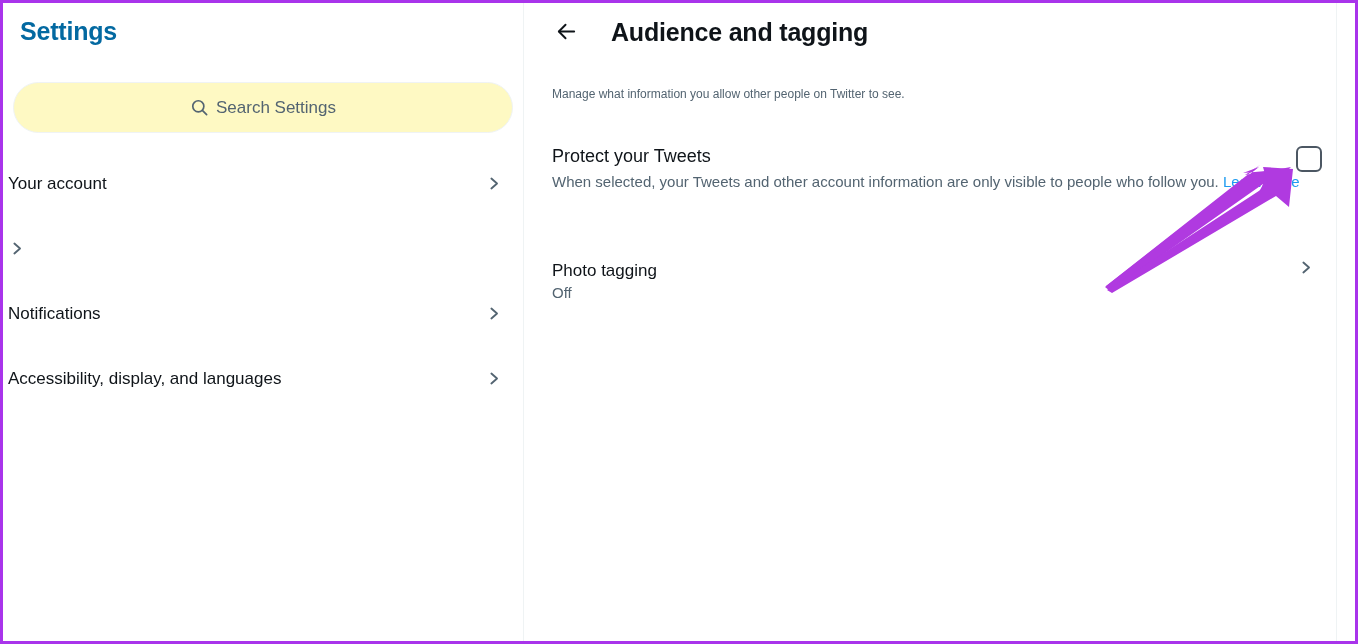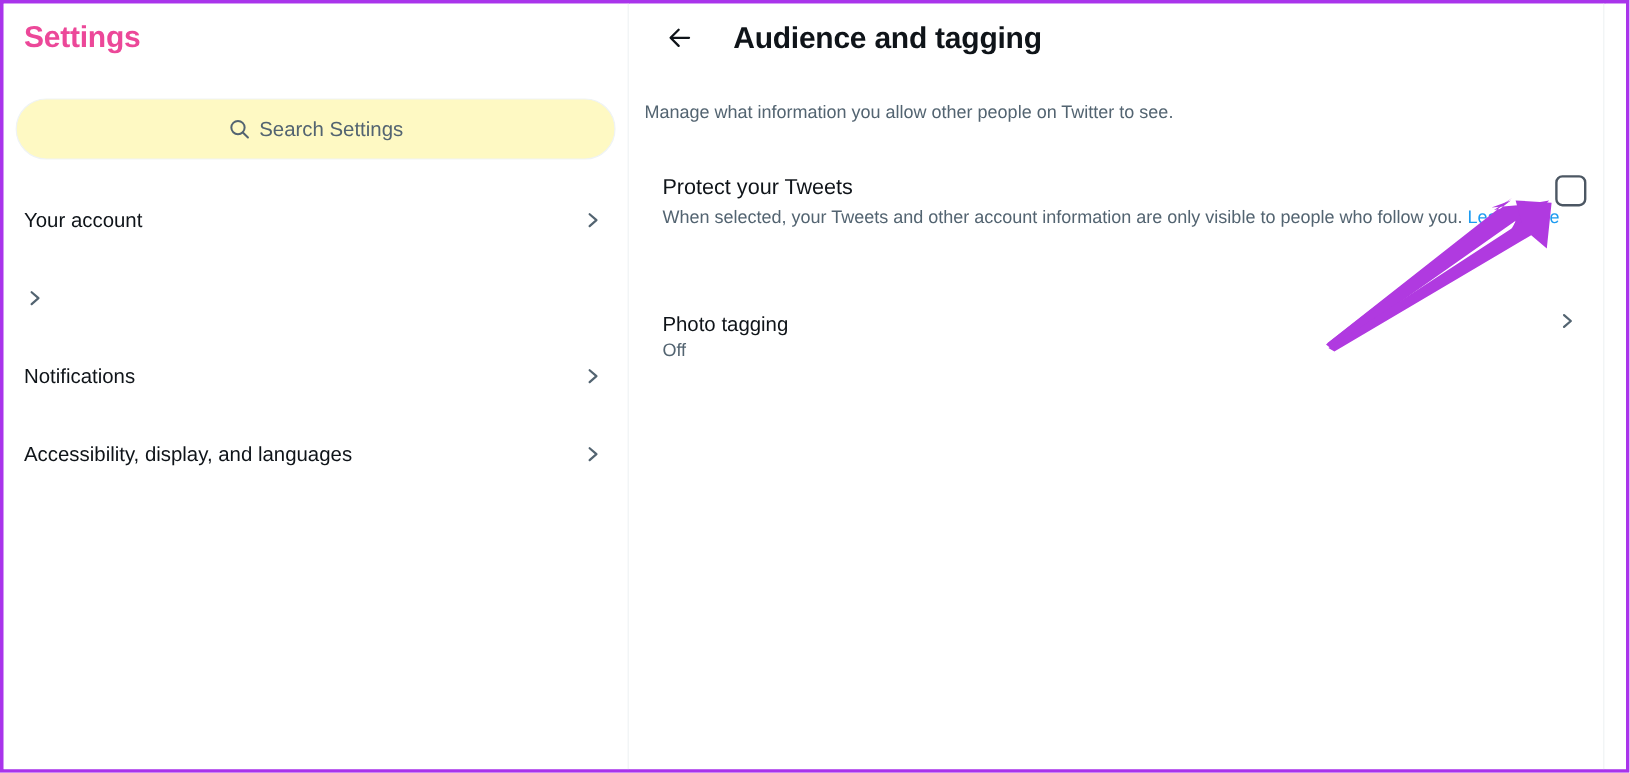--- a/index.html
+++ b/index.html
@@ -51,21 +51,21 @@
     background: #ffffff;
   }
 
   
   .settings-title {
     position: absolute;
     left: 17px;
     top: 12px;
     font-size: 25px;
     font-weight: 700;
-    color: #ec4899;
+    color: #0369a1;
     letter-spacing: -0.2px;
     line-height: 32px;
   }
   .search-box {
     position: absolute;
     left: 10px;
     top: 79px;
     width: 500px;
     height: 51px;
     border: 1px solid #eff3f4;
@@ -93,21 +93,21 @@
     position: absolute;
     left: 0;
     top: 148px;
     width: 521px;
   }
   .nav-item {
     position: relative;
     height: 65px;
     display: flex;
     align-items: center;
-    padding: 0 0 0 17px;
+    padding: 0 0 0 5px;
     box-sizing: border-box;
     cursor: pointer;
   }
   .nav-label {
     font-size: 17px;
     color: #0f1419;
     line-height: 22px;
     flex: 1;
   }
   .nav-chevron {
@@ -142,24 +142,24 @@
     margin-left: 27px;
     font-size: 25px;
     font-weight: 700;
     color: #0f1419;
     letter-spacing: -0.2px;
     line-height: 32px;
   }
 
   .main-desc {
     position: absolute;
-    left: 534px;
+    left: 549px;
     top: 80px;
     width: 740px;
-    font-size: 15px;
+    font-size: 12px;
     color: #536471;
     line-height: 22px;
   }
 
   .row-protect {
     position: absolute;
     left: 527px;
     top: 130px;
     width: 806px;
     padding: 12px 20px 14px 22px;

